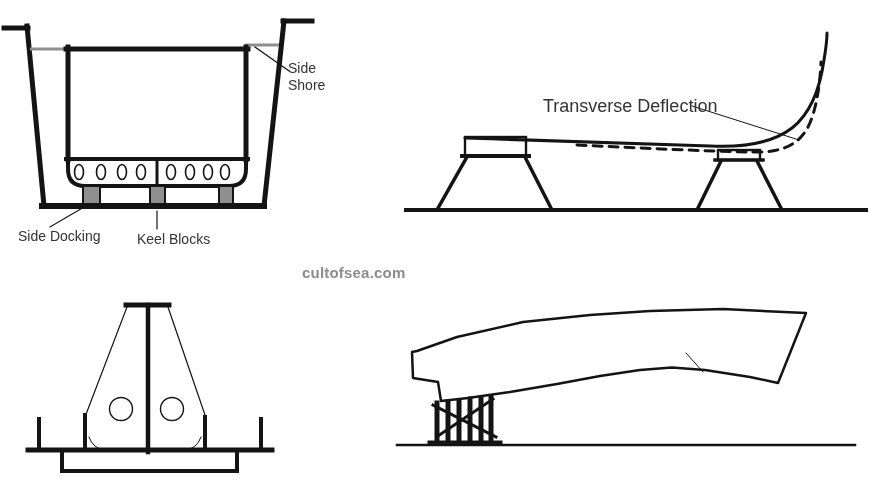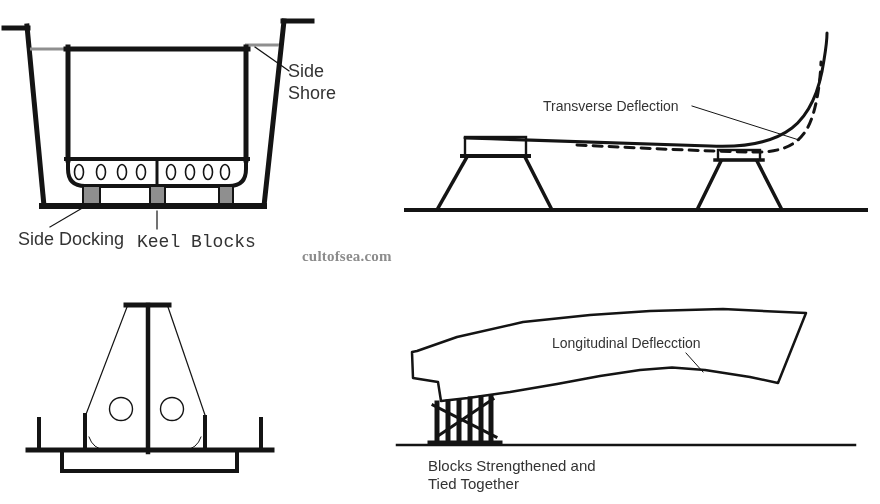--- a/index.html
+++ b/index.html
@@ -18,26 +18,26 @@
     overflow:hidden;
   }
   svg{position:absolute;left:0;top:0;}
   .st{stroke:var(--line);fill:none;stroke-linecap:square;}
   .rnd{stroke-linejoin:round;stroke-linecap:round;}
   .gray-st{stroke:var(--gray);fill:none;}
   .gray-fill{fill:var(--gray);stroke:var(--line);}
   .lbl{
     position:absolute;
     color:var(--text);
-    font-size:18px;
-    line-height:22px;
+    font-size:14px;
+    line-height:17px;
     white-space:pre-line;
   }
   .lbl-big{font-size:15px;line-height:18px;}
-  .lbl-mid{font-size:14px;line-height:18px;}
+  .lbl-mid{font-size:18px;line-height:18px;}
   .watermark{
     position:absolute;
     font-weight:bold;
     font-size:15px;
     color:var(--watermark);
     letter-spacing:.2px;
   }
 </style>
 </head>
 <body>
@@ -139,23 +139,20 @@
         <path class="st" d="M430,443 H500" stroke-width="5"></path>
       </g>
 
       <path class="st" d="M686,353 L703,372" stroke-width="1"></path>
     </g>
   </svg>
 
   <div class="lbl" style="left:288px;top:60px;">Side
 Shore</div>
   <div class="lbl" style="left:18px;top:228px;">Side Docking</div>
-  <div class="lbl" style="left:137px;top:231px;font-family:Liberation Mono, monospace;">Keel Blocks</div>
+  <div class="lbl" style="left:137px;top:231px;">Keel Blocks</div>
 
   <div class="lbl lbl-mid" style="left:543px;top:97px;">Transverse Deflection</div>
 
 
-  <div class="lbl lbl-mid" style="left:552px;top:334px;">Longitudinal Deflecction</div>
-  <div class="lbl lbl-big" style="left:428px;top:457px;">Blocks Strengthened and
-Tied Together</div>
 
-  <div class="watermark" style="left:302px;top:248px;font-family:Liberation Serif, serif;">cultofsea.com</div>
+  <div class="watermark" style="left:302px;top:264px;">cultofsea.com</div>
 </div>
 
 </body></html>

